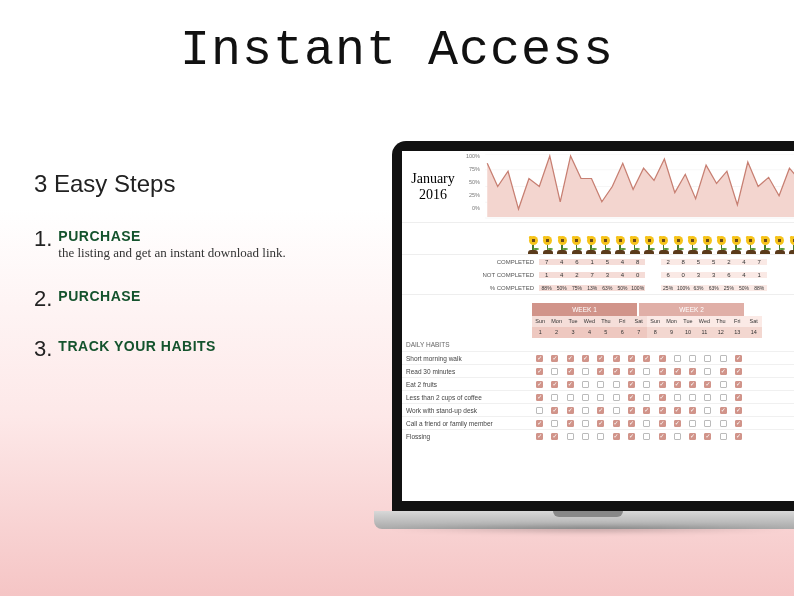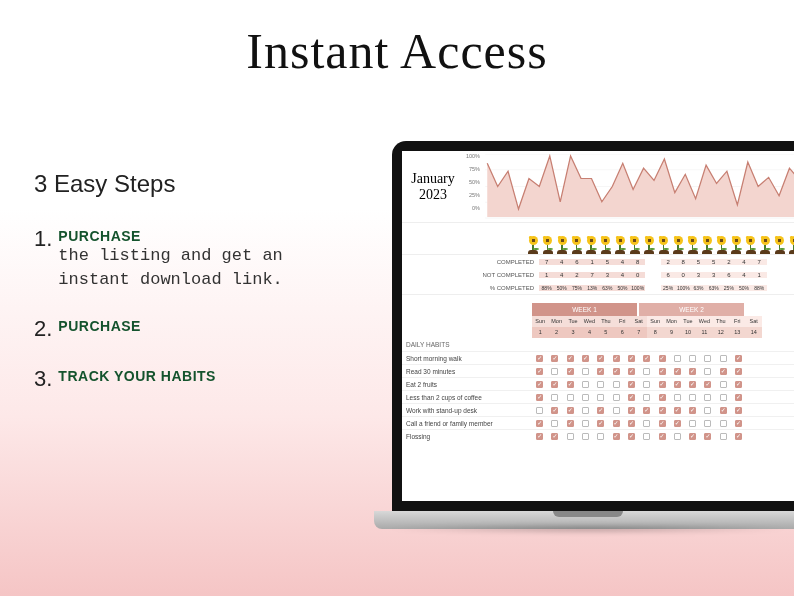--- a/index.html
+++ b/index.html
@@ -9,21 +9,21 @@
     background: linear-gradient(to bottom, #ffffff 0%, #ffffff 35%, #fde8e8 70%, #f5c5c5 100%);
     position: relative; overflow: hidden;
   }
   .main-title {
     text-align: center;
     font-size: 50px;
     font-weight: 300;
     letter-spacing: 1px;
     color: #111;
     padding-top: 22px;
-    font-family: Liberation Serif, serif;
+    font-family: Liberation Mono, monospace;
   }
   .left {
     position: absolute;
     left: 34px; top: 138px;
     width: 320px;
     margin-top: 32px;
   }
   .steps-title {
     font-size: 24px;
     font-weight: 400;
@@ -41,25 +41,25 @@
   }
   .step-body { padding-top: 2px; }
   .step-head {
     font-size: 14px;
     font-weight: 600;
     letter-spacing: 0.5px;
     color: #14532d;
     font-family: 'Century Gothic', 'Segoe UI', sans-serif;
   }
   .step-desc {
-    font-size: 17px;
+    font-size: 13px;
     font-weight: 300;
     color: #333;
     line-height: 1.4;
-    font-family: Liberation Mono, monospace;
+    font-family: Liberation Serif, serif;
   }
 
   
   .laptop {
     position: absolute;
     right: -8px; top: 141px;
     width: 410px;
   }
   .screen-frame {
     background: #111;
@@ -197,21 +197,21 @@
   </div>
 </div>
 
 <div class="laptop">
   <div class="screen-frame">
     <div class="screen">
 
       <div class="header-row">
         <div class="month-cell">
           <span>January</span>
-          <span>2023</span>
+          <span>2016</span>
         </div>
         <div class="chart-area">
           <div class="y-labels">
             <span>100%</span>
             <span>75%</span>
             <span>50%</span>
             <span>25%</span>
             <span>0%</span>
           </div>
           <svg class="chart-svg" viewBox="0 0 320 66" preserveAspectRatio="none">

